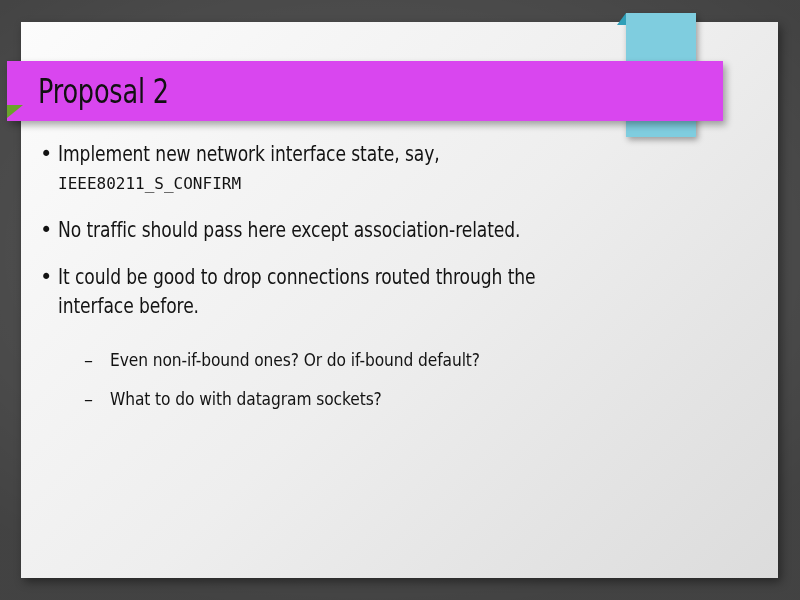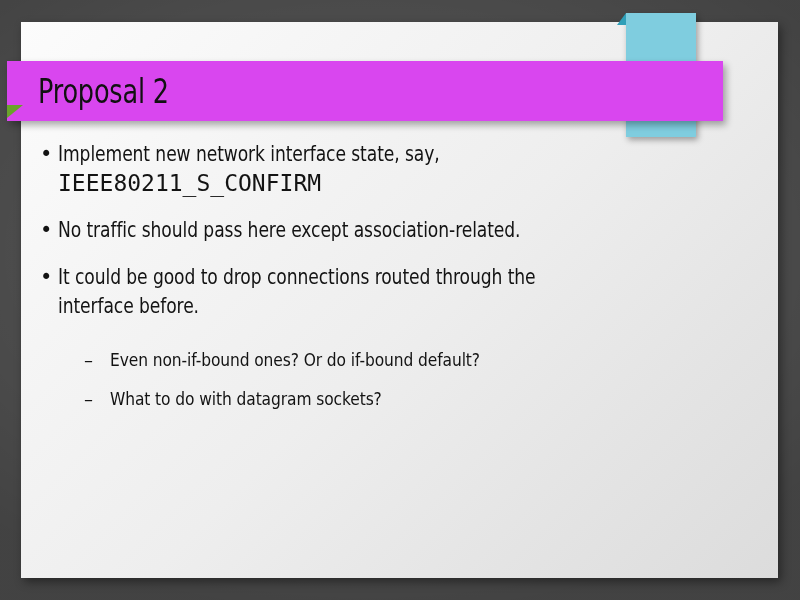--- a/index.html
+++ b/index.html
@@ -132,21 +132,21 @@
     font-size: 20.5px;
     line-height: 29px;
     color: #131313;
     transform: scaleX(0.93);
     transform-origin: left top;
     width: 107%;
     letter-spacing: -0.1px;
   }
   .bullet-text.mono {
     font-family: "DejaVu Sans Mono", "Liberation Mono", monospace;
-    font-size: 23px;
+    font-size: 16px;
     letter-spacing: 0px;
     transform: scaleX(1);
     width: 100%;
   }
 
   .bullet-row.wide .bullet-text { width: 112%; }
 
   
   .subbullet-row {
     position: relative;

